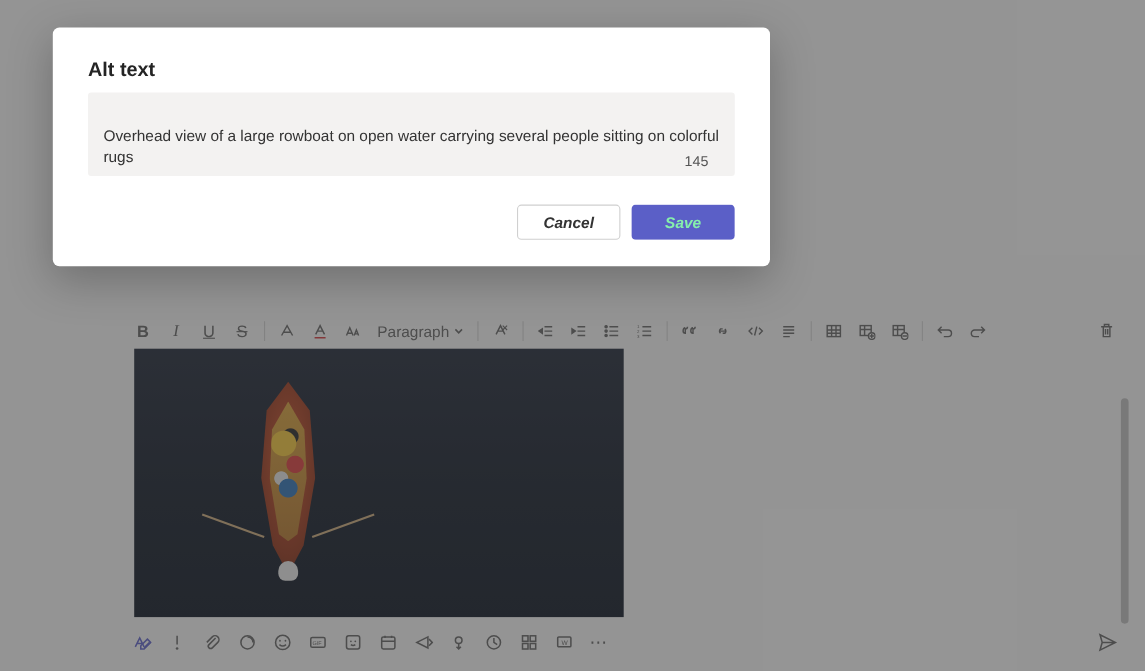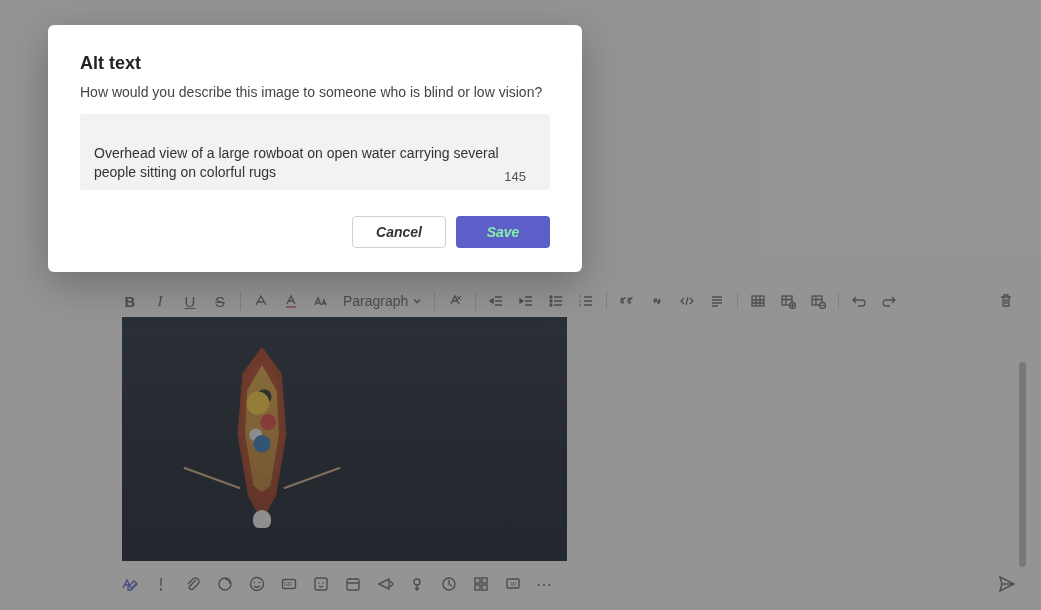--- a/index.html
+++ b/index.html
@@ -124,21 +124,21 @@
     position: absolute;
     inset: 0;
     background: rgba(60,60,60,0.52);
   }
 
   
   .dialog {
     position: absolute;
     left: 48px;
     top: 25px;
-    width: 534px;
+    width: 652px;
     background: #fff;
     border-radius: 6px;
     box-shadow: 0 12px 40px rgba(0,0,0,0.25);
     padding: 28px 32px 24px 32px;
   }
   .dialog h1 {
     font-size: 18px;
     font-weight: 700;
     color: #242424;
     margin-bottom: 10px;
@@ -431,21 +431,20 @@
           <path d="M3 3 L17 10 L3 17 L5 10 Z M5 10 H17"></path>
         </svg>
     </div>
   </div>
 </div>
 
 <div class="overlay"></div>
 
 <div class="dialog">
   <h1>Alt text</h1>
-  <p class="prompt">How would you describe this image to someone who is blind or low vision?</p>
   <div class="alt-box">
     <div class="alt-text">Overhead view of a large rowboat on open water carrying several people sitting on colorful rugs</div>
     <div class="char-count">145</div>
   </div>
   <div class="dialog-actions">
     <div class="btn secondary">Cancel</div>
     <div class="btn primary">Save</div>
   </div>
 </div>
 

